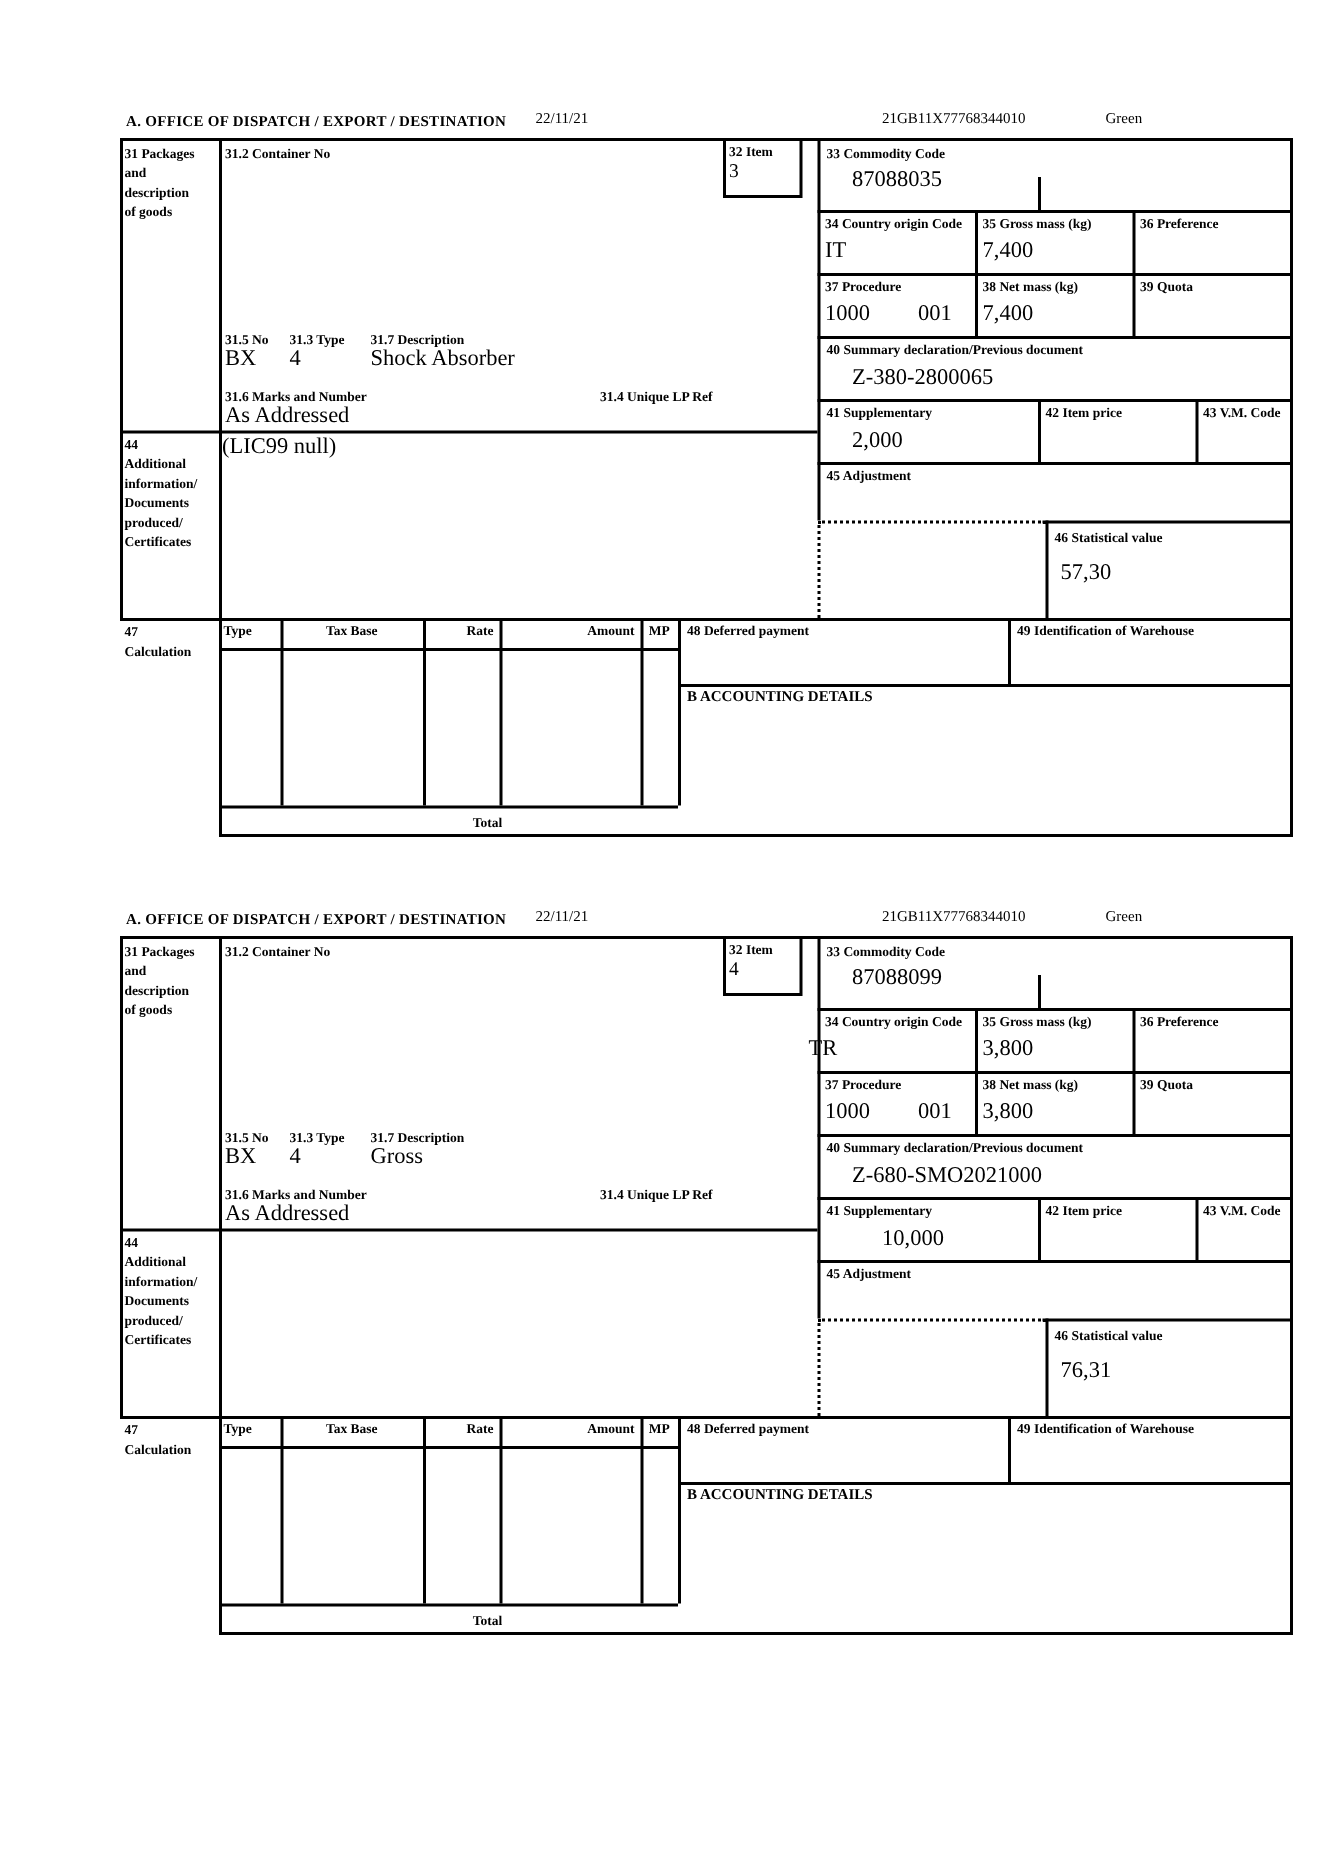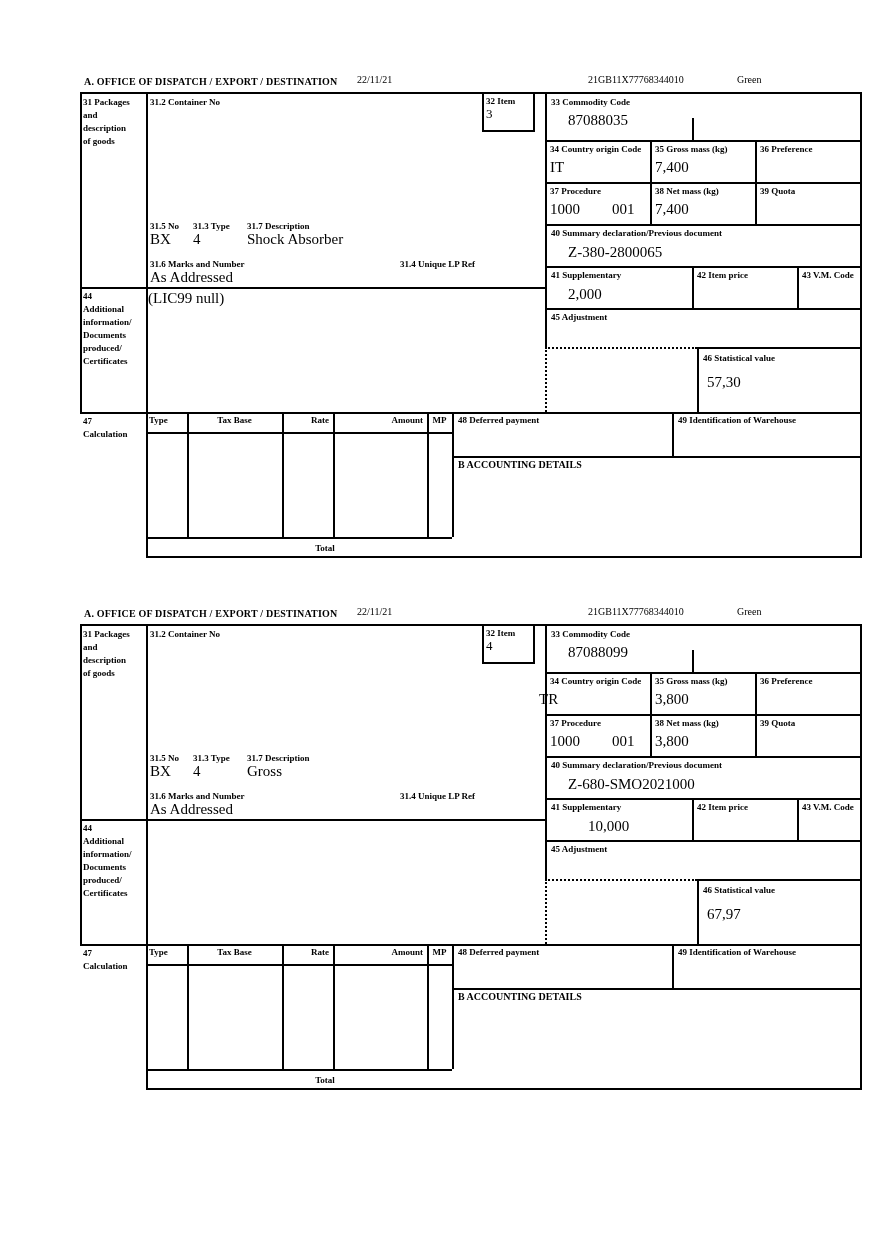--- a/index.html
+++ b/index.html
@@ -191,21 +191,21 @@
     <span class="val" style="left:575px;top:109px;">3,800</span>
     <span class="lab" style="left:680px;top:93px;">39 Quota</span>
     <span class="lab" style="left:471px;top:135px;">40 Summary declaration/Previous document</span>
     <span class="val" style="left:488px;top:152px;">Z-680-SMO2021000</span>
     <span class="lab" style="left:471px;top:177px;">41 Supplementary</span>
     <span class="val" style="left:508px;top:194px;">10,000</span>
     <span class="lab" style="left:617px;top:177px;">42 Item price</span>
     <span class="lab" style="left:722px;top:177px;">43 V.M. Code</span>
     <span class="lab" style="left:471px;top:219px;">45 Adjustment</span>
     <span class="lab" style="left:623px;top:260px;">46 Statistical value</span>
-    <span class="val" style="left:627px;top:282px;">67,97</span>
+    <span class="val" style="left:627px;top:282px;">76,31</span>
     <span class="lab" style="left:70px;top:128px;">31.5 No</span>
     <span class="lab" style="left:113px;top:128px;">31.3 Type</span>
     <span class="lab" style="left:167px;top:128px;">31.7 Description</span>
     <span class="val" style="left:70px;top:139px;">BX</span>
     <span class="val" style="left:113px;top:139px;">4</span>
     <span class="val" style="left:167px;top:139px;">Gross</span>
     <span class="lab" style="left:70px;top:166px;">31.6 Marks and Number</span>
     <span class="lab" style="left:320px;top:166px;">31.4 Unique LP Ref</span>
     <span class="val" style="left:70px;top:177px;">As Addressed</span>
     <span class="lab" style="left:3px;top:198px;width:62px;">44

